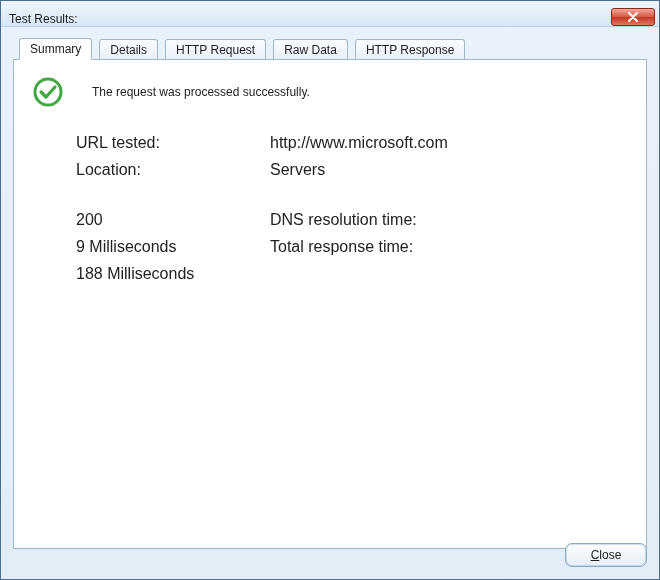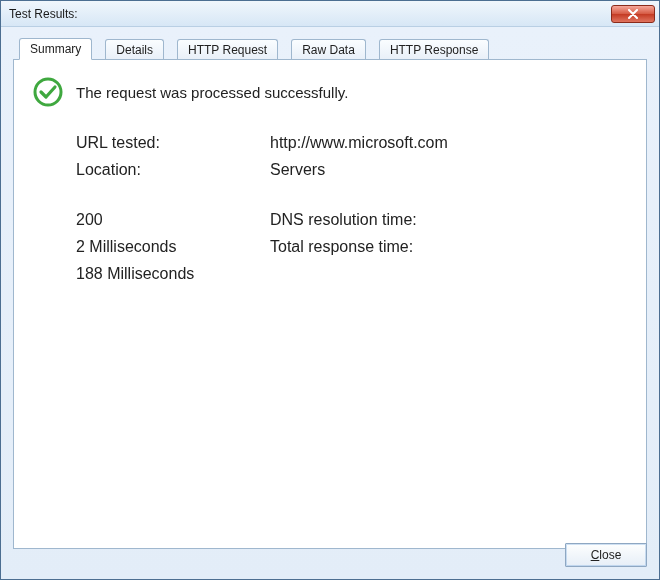--- a/index.html
+++ b/index.html
@@ -14,21 +14,21 @@
   }
   .window {
     width: 660px;
     height: 580px;
     background: linear-gradient(#d6e6f6, #cfe0f2);
     border: 1px solid #4c6e91;
     position: relative;
   }
   .titlebar {
     display: flex;
-    align-items: center;
+    align-items: flex-end;
     justify-content: space-between;
     height: 26px;
     padding: 0 4px 0 8px;
     background: linear-gradient(#f0f6fc, #d7e7f6);
     border-bottom: 1px solid #b9cfe4;
   }
   .titlebar .title {
     color: #1a1a1a;
     font-size: 12px;
   }
@@ -47,21 +47,21 @@
   .client {
     position: absolute;
     top: 26px; left: 0; right: 0; bottom: 0;
     padding: 10px 12px 12px 12px;
     background: linear-gradient(#e9f1fb, #e3edf8);
   }
   .tabstrip {
     display: flex;
     align-items: flex-end;
     height: 22px;
-    gap: 14px;
+    gap: 8px;
     padding-left: 6px;
   }
   .tab {
     padding: 3px 10px 3px 10px;
     border: 1px solid #9fb7ce;
     border-bottom: none;
     background: linear-gradient(#fafdff, #e8eff8);
     border-radius: 3px 3px 0 0;
     color: #222;
     margin-right: 0px;
@@ -85,21 +85,22 @@
     padding: 16px 18px;
   }
   .status-row {
     display: flex;
     align-items: center;
     gap: 12px;
     margin-bottom: 26px;
   }
   .status-row .msg {
     color: #222;
-    font-size: 15px;
+    font-size: 12px;
+    margin-left: 16px;
   }
   .check-icon svg { display: block; }
   .grid {
     margin-left: 44px;
     display: grid;
     grid-template-columns: 190px auto;
     row-gap: 9px;
     column-gap: 4px;
     font-size: 16px;
     color: #222;
@@ -109,21 +110,21 @@
   .footer {
     position: absolute;
     right: 12px;
     bottom: 12px;
   }
   .btn {
     min-width: 82px;
     height: 24px;
     padding: 0 14px;
     border: 1px solid #8ea7c2;
-    border-radius: 1px;
+    border-radius: 7px;
     background: linear-gradient(#fdfefe, #e6eef7);
     color: #222;
     cursor: pointer;
     font-size: 12px;
     box-shadow: 0 0 0 1px rgba(120,170,220,0.35) inset;
     margin-top: 32px;
   }
   .btn .ul { text-decoration: underline; }
 </style>
 </head>
@@ -169,21 +170,21 @@
 
         <div>Location:</div>
         <div>Servers</div>
 
         <div class="spacer"></div>
 
 
         <div>200</div>
 
         <div>DNS resolution time:</div>
-        <div>2 Milliseconds</div>
+        <div>9 Milliseconds</div>
 
         <div>Total response time:</div>
         <div>188 Milliseconds</div>
       </div>
 
     </div>
 
     <div class="footer">
       <button class="btn">
         <span><span class="ul">C</span><span id="close-rest">lose</span></span>

